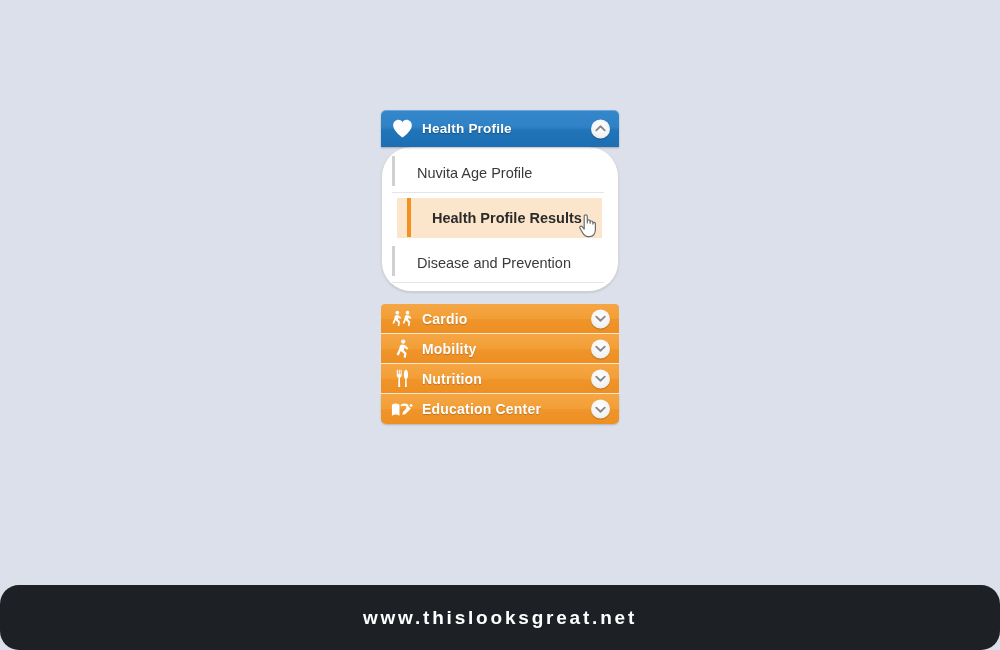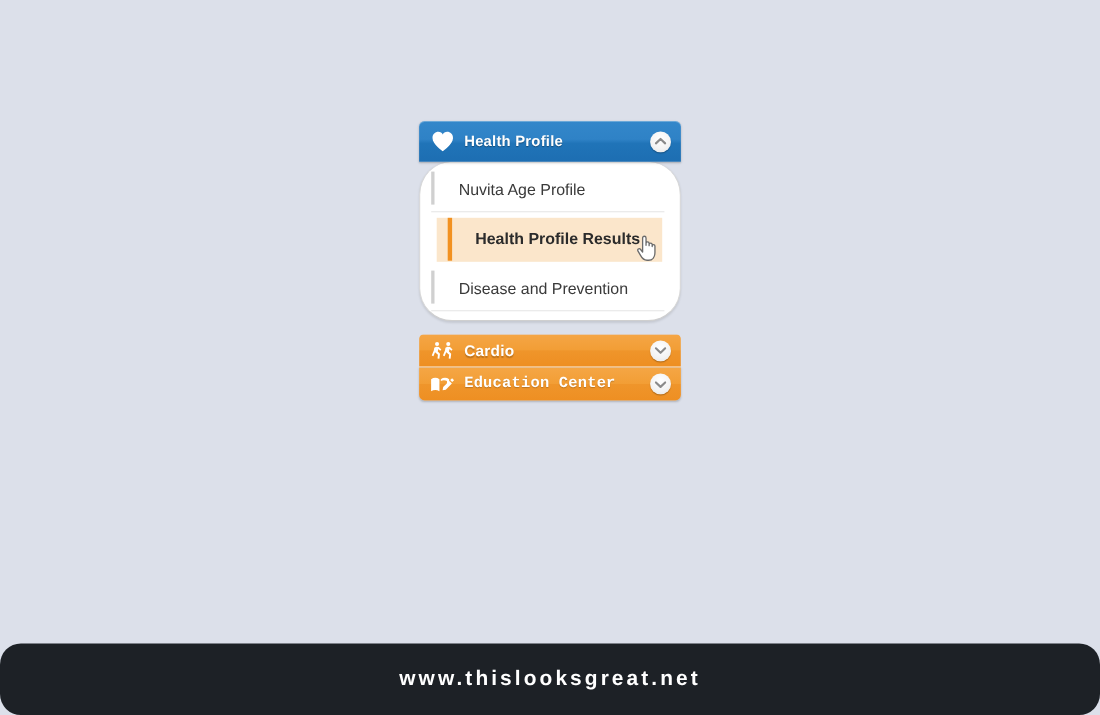--- a/index.html
+++ b/index.html
@@ -144,21 +144,20 @@
     box-sizing: border-box;
     background: linear-gradient(to bottom, #f5a645 0%, #f29e35 50%, #ef952b 51%, #ee8f22 100%);
     border-bottom: 1px solid rgba(255,255,255,0.75);
     cursor: pointer;
   }
   .section-bar:first-child { border-radius: 4px 4px 0 0; }
   .section-bar:last-child {
     border-radius: 0 0 5px 5px;
     border-bottom: none;
     box-shadow: 0 1px 2px rgba(0,0,0,0.20);
-    font-family: Liberation Mono, monospace;
   }
   .section-bar .sec-icon {
     width: 22px;
     height: 20px;
     flex: 0 0 22px;
     display: flex;
     align-items: center;
     justify-content: center;
     margin-right: 9px;
   }
@@ -253,21 +252,53 @@
           </svg>
         </span>
         <span class="sec-label">Cardio</span>
         <span class="toggle-circle">
           <svg width="11" height="8" viewBox="0 0 12 8" aria-hidden="true">
             <path d="M1.4 2 L6 6.4 L10.6 2" stroke="#8a8a8a" stroke-width="2.1" fill="none" stroke-linecap="round" stroke-linejoin="round"></path>
           </svg>
         </span>
       </div>
 
-
+      <div class="section-bar">
+        <span class="sec-icon">
+          <svg width="16" height="19" viewBox="0 0 18 22" aria-hidden="true">
+            <g fill="#ffffff">
+              <circle cx="10.4" cy="3.0" r="2.5"></circle>
+              <path d="M8.8 6.3 L12.3 6.9 L16.4 10.6 L14.7 12.5 L11.8 9.9 L11.0 13.1 L14.2 16.2 L13.4 21.6 L10.9 21.3 L11.5 17.0 L7.5 13.8 L5.2 19.1 L2.7 18.0 L5.9 11.0 L6.4 7.8 Z"></path>
+            </g>
+          </svg>
+        </span>
+        <span class="sec-label">Mobility</span>
+        <span class="toggle-circle">
+          <svg width="11" height="8" viewBox="0 0 12 8" aria-hidden="true">
+            <path d="M1.4 2 L6 6.4 L10.6 2" stroke="#8a8a8a" stroke-width="2.1" fill="none" stroke-linecap="round" stroke-linejoin="round"></path>
+          </svg>
+        </span>
+      </div>
+
+      <div class="section-bar">
+        <span class="sec-icon">
+          <svg width="16" height="19" viewBox="0 0 16 22" aria-hidden="true">
+            <g fill="#ffffff">
+              <path d="M2.0 1 L3.2 1 L3.2 6.2 L4.2 6.2 L4.2 1 L5.4 1 L5.4 6.2 L6.4 6.2 L6.4 1 L7.6 1 L7.6 7.2 C7.6 8.6 6.8 9.4 5.6 9.7 L5.9 20.8 L3.6 20.8 L3.9 9.7 C2.7 9.4 1.9 8.6 1.9 7.2 Z"></path>
+              <path d="M12.6 1 C14.2 1 15.0 3.4 15.0 6.6 C15.0 9.2 14.4 10.9 13.3 11.4 L13.6 20.8 L11.4 20.8 L11.8 11.4 C10.7 10.9 10.2 9.2 10.2 6.6 C10.2 3.4 11.0 1 12.6 1 Z"></path>
+            </g>
+          </svg>
+        </span>
+        <span class="sec-label">Nutrition</span>
+        <span class="toggle-circle">
+          <svg width="11" height="8" viewBox="0 0 12 8" aria-hidden="true">
+            <path d="M1.4 2 L6 6.4 L10.6 2" stroke="#8a8a8a" stroke-width="2.1" fill="none" stroke-linecap="round" stroke-linejoin="round"></path>
+          </svg>
+        </span>
+      </div>
 
       <div class="section-bar">
         <span class="sec-icon">
           <svg width="22" height="18" viewBox="0 0 24 20" aria-hidden="true">
             <g fill="#ffffff">
               <path d="M0.8 5.2 C3.4 3.4 6.6 3.4 9.2 5.2 L9.2 17.4 C6.6 15.6 3.4 15.6 0.8 17.4 Z"></path>
               <path d="M10.6 5.2 C13.2 3.4 16.4 3.4 19.0 5.2 L19.0 11.0 L16.8 11.0 L16.8 7.0 C15.0 6.0 12.6 6.0 10.6 7.0 Z"></path>
               <path d="M13.0 13.2 L19.2 7.0 L21.8 9.6 L15.6 15.8 L12.4 16.4 Z"></path>
               <path d="M20.1 6.1 L22.0 4.2 L24.0 6.2 L22.1 8.1 Z"></path>
             </g>

